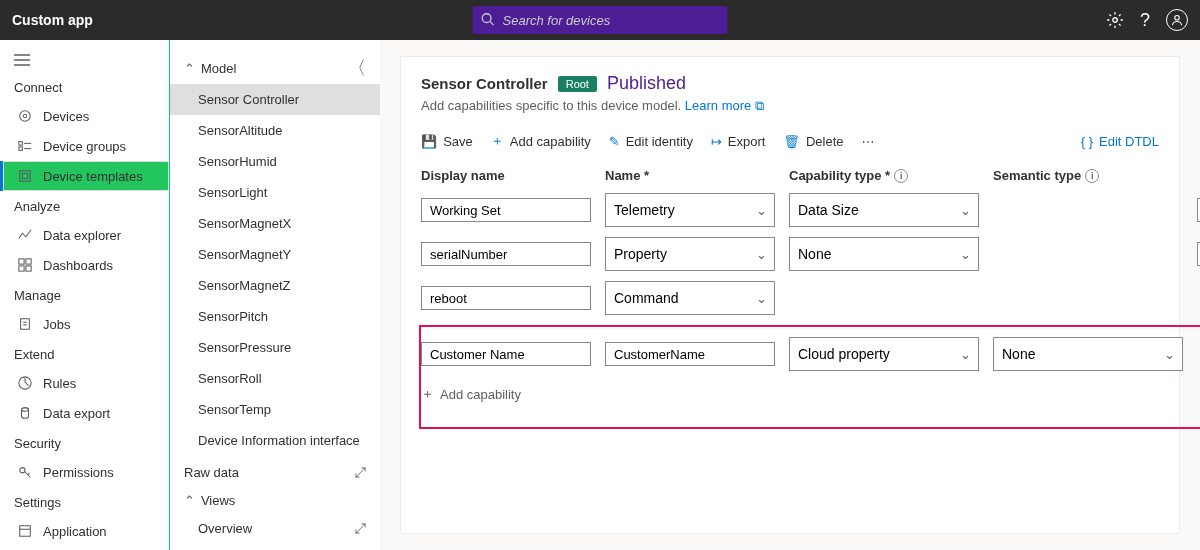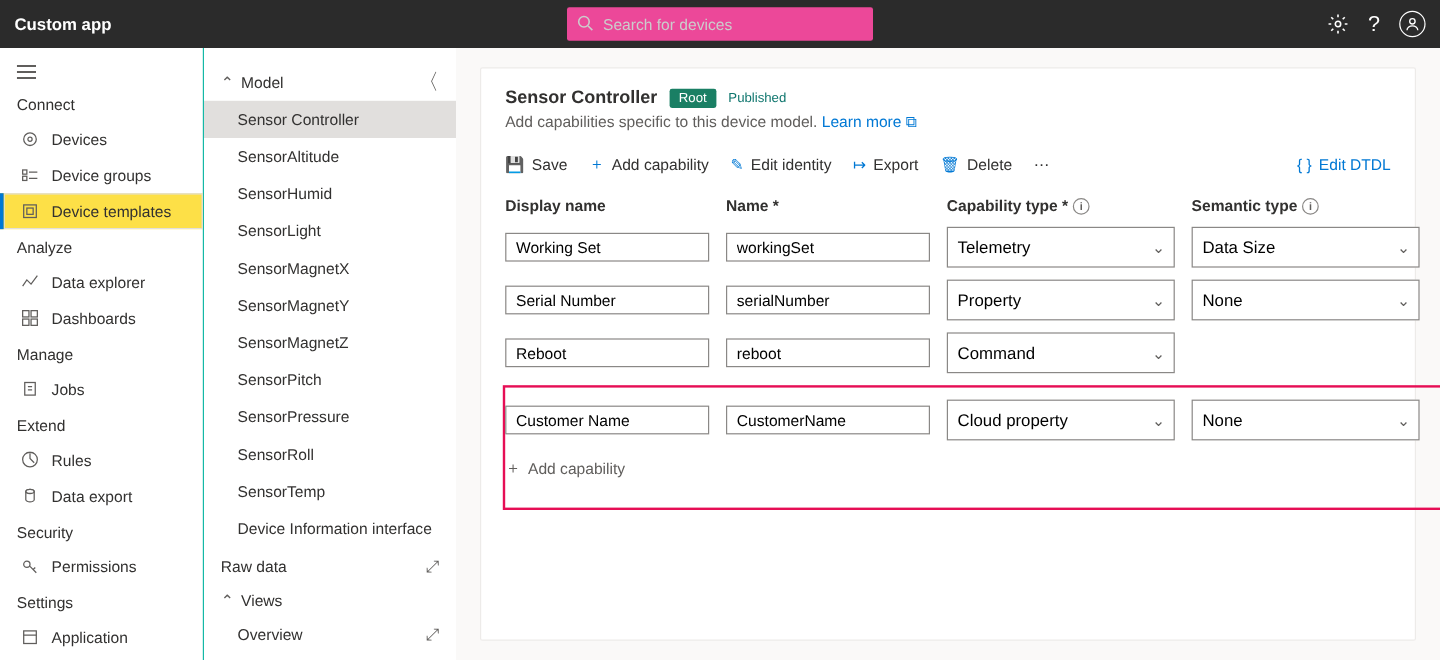--- a/index.html
+++ b/index.html
@@ -1,49 +1,49 @@
 <!DOCTYPE html>
 <html><head>
 <meta charset="utf-8">
 <style>
 * { box-sizing: border-box; margin: 0; padding: 0; font-family: 'Segoe UI', Arial, sans-serif; }
 body { background: #faf9f8; color: #323130; font-size: 13px; overflow: hidden; }
 .topbar { background: #2b2b2b; height: 40px; display: flex; align-items: center; padding: 0 12px; color: #fff; }
 .app-title { font-weight: 600; font-size: 14px; }
 .search-wrap { margin-left: auto; margin-right: auto; position: absolute; left: 50%; transform: translateX(-50%); }
-.search-input { width: 255px; height: 28px; background: #ec4899; border: none; border-radius: 2px; padding: 0 27px 0 30px; color: #fff; font-size: 13px; }
+.search-input { width: 255px; height: 28px; background: #4c1d95; border: none; border-radius: 2px; padding: 0 27px 0 30px; color: #fff; font-size: 13px; font-style: italic; }
 .search-input::placeholder { color: #ccc; }
 .search-icon { position: absolute; left: 8px; top: 6px; color: #ccc; }
 .top-icons { margin-left: auto; display: flex; gap: 16px; align-items: center; }
 .top-icon { color: #fff; cursor: pointer; }
 .top-icon.circ { border: 1px solid #fff; border-radius: 50%; width: 22px; height: 22px; display: flex; align-items: center; justify-content: center; font-size: 12px; }
 
 .layout { display: flex; height: calc(100vh - 40px); }
 .sidebar-left { width: 170px; background: #fff; border-right: 1px solid #14b8a6; padding: 8px 0; display: flex; flex-direction: column; }
 .hamburger { padding: 6px 14px; font-size: 16px; color: #605e5c; cursor: pointer; }
 .nav-group-label { padding: 8px 14px 6px; font-size: 13px; color: #323130; font-weight: 400; }
 .nav-item { display: flex; align-items: center; padding: 7px 14px; gap: 10px; cursor: pointer; font-size: 13px; color: #323130; border-left: 3px solid transparent; }
-.nav-item.active { background: #fde047; border-left: 3px solid #0078d4; box-shadow: inset 0 0 0 1px #e1dfdd; }
+.nav-item.active { background: #22c55e; border-left: 3px solid #0078d4; box-shadow: inset 0 0 0 1px #e1dfdd; }
 .nav-item .ico { width: 16px; height: 16px; color: #605e5c; flex-shrink: 0; display:flex; align-items:center; justify-content:center; }
 
 .tree-panel { width: 210px; background: #fff; padding: 12px 0; }
 .tree-header { display: flex; align-items: center; padding: 4px 14px; font-size: 13px; color: #323130; }
 .tree-header .caret { margin-right: 6px; color: #605e5c; }
 .tree-header .back-arrow { margin-left: auto; color: #605e5c; font-size: 18px; }
 .tree-item { padding: 8px 14px 8px 28px; font-size: 13px; cursor: pointer; position: relative; display:flex; align-items:center; }
 .tree-item.selected { background: #e1dfdd; }
 .tree-item.l2 { padding-left: 28px; }
 .tree-item .expand { margin-left:auto; color:#605e5c; font-size:14px; }
 
 .main { flex: 1; background: #faf9f8; padding: 16px 20px; overflow-y: auto; display:flex; flex-direction:column; }
 .card { background: #fff; border: 1px solid #edebe9; border-radius: 2px; padding: 16px 20px 24px; flex:1; display:flex; flex-direction:column; }
 .card-head { display: flex; align-items: center; gap: 10px; }
 .card-title { font-weight: 600; font-size: 15px; }
 .badge { background: #1a7f64; color: #fff; font-size: 11px; padding: 2px 8px; border-radius: 2px; text-align: right; }
-.status { font-size: 11px; color: #0f766e; }
+.status { font-size: 18px; color: #4c1d95; }
 .subtext { font-size: 13px; color: #605e5c; margin-top: 4px; }
 .subtext a { color: #0078d4; text-decoration: none; }
 .toolbar { display: flex; align-items: center; gap: 18px; margin-top: 18px; padding-bottom: 10px; }
 .tool { display: flex; align-items: center; gap: 6px; font-size: 13px; color: #323130; cursor: pointer; }
 .tool .ico { color: #0078d4; }
 .tool-right { margin-left: auto; color: #0078d4; }
 .tool-right .ico { color:#0078d4; }
 
 .grid { display: grid; grid-template-columns: 170px 170px 190px 190px 60px; gap: 10px 14px; align-items: center; margin-top: 8px; }
 .grid-header { font-size: 13px; font-weight: 600; color: #323130; display: flex; align-items: center; gap: 4px; text-align: right; }
@@ -303,21 +303,20 @@
             <span>Capability type *</span> 
             <span class="info-ico">i</span>
           </div>
         <div class="grid-header">
             <span>Semantic type</span> 
             <span class="info-ico">i</span>
           </div>
         <div></div>
 
         <input class="cell-input" value="Working Set" style="">
-        <input class="cell-input" value="workingSet" style="">
         <div class="select-wrap"><input class="cell-select" value="Telemetry" style=""><span class="chev">⌄</span></div>
         <div class="select-wrap"><input class="cell-select" value="Data Size" style=""><span class="chev">⌄</span></div>
         <div class="row-actions"></div>
 
         <input class="cell-input" value="Serial Number" style="">
         <input class="cell-input" value="serialNumber" style="">
         <div class="select-wrap"><input class="cell-select" value="Property" style=""><span class="chev">⌄</span></div>
         <div class="select-wrap"><input class="cell-select" value="None" style=""><span class="chev">⌄</span></div>
         <div class="row-actions"></div>
 

